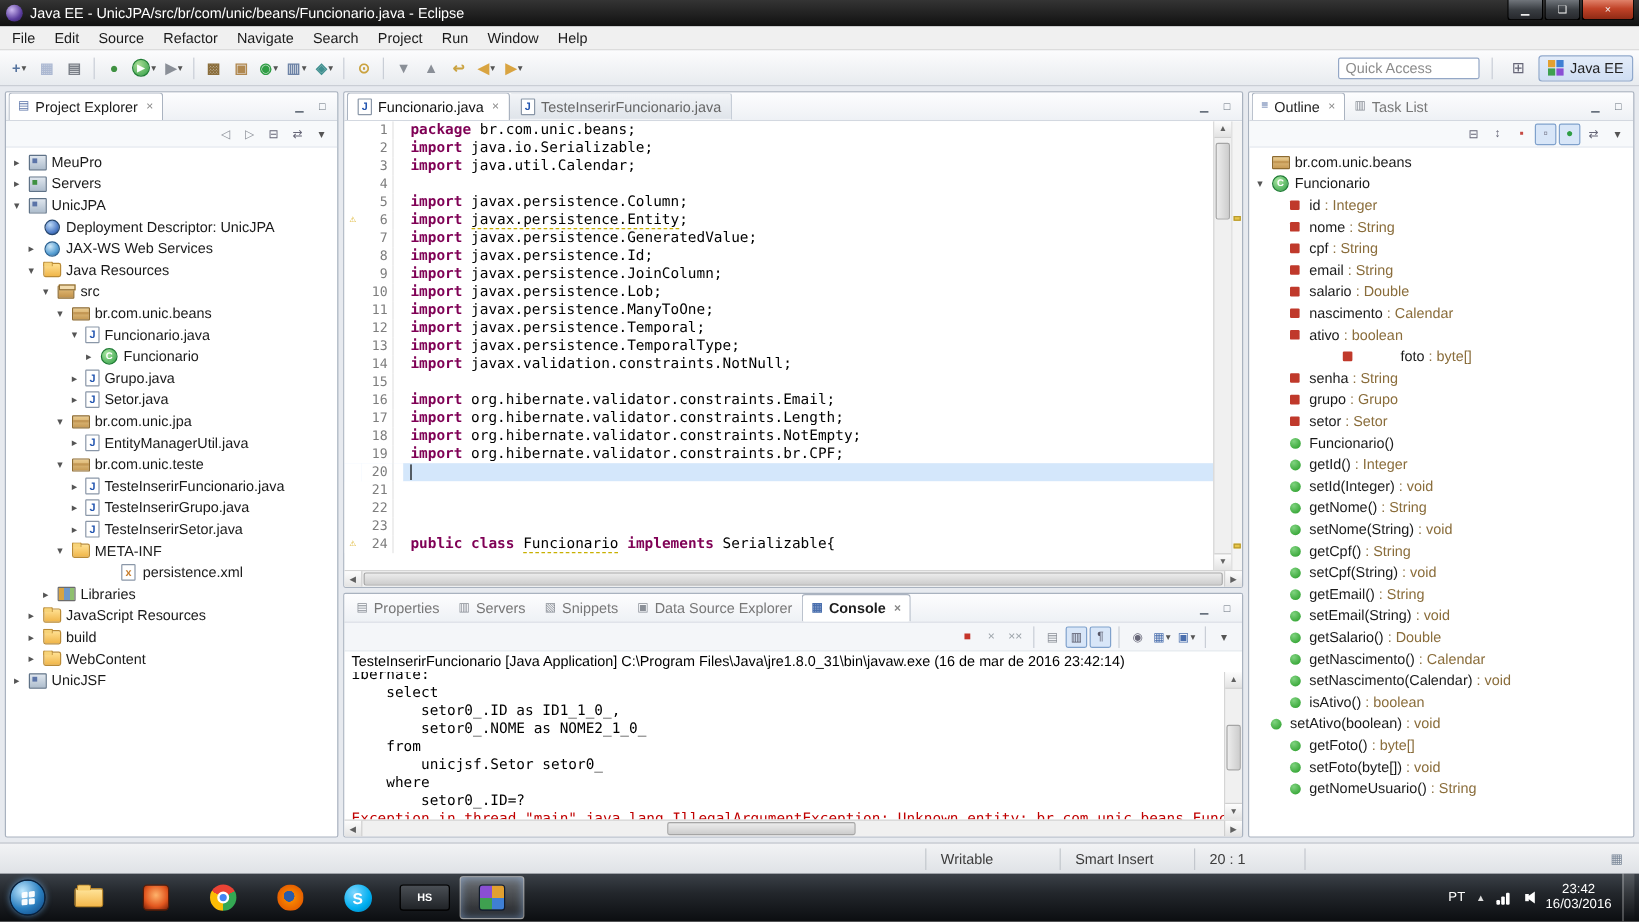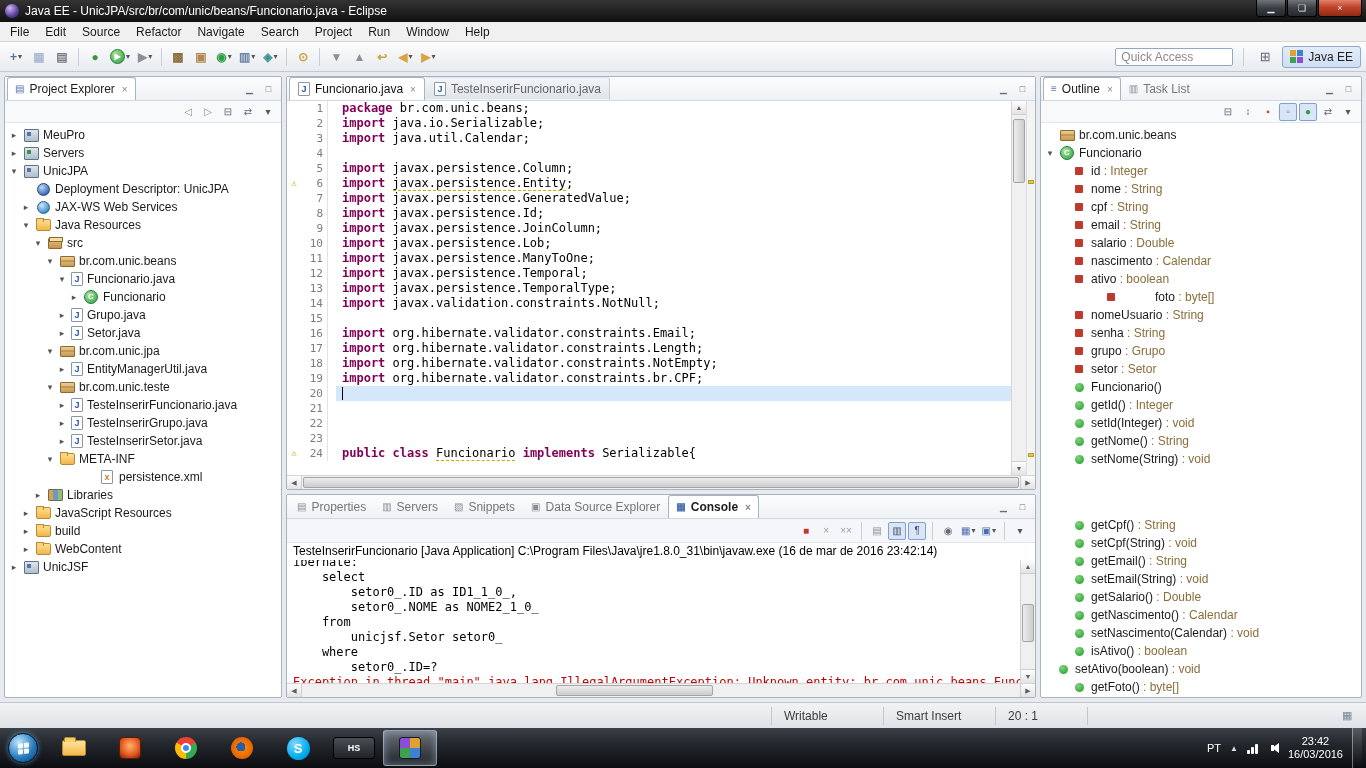--- a/index.html
+++ b/index.html
@@ -783,33 +783,28 @@
           <div class="trow" style="padding-left: 16px;">
             <span class="arr"></span>
             <span class="ic ic-field"></span>
             <span class="tlabel">nascimento<span class="otype"> : Calendar</span></span>
           </div>
           <div class="trow" style="padding-left: 16px;">
             <span class="arr"></span>
             <span class="ic ic-field"></span>
             <span class="tlabel">ativo<span class="otype"> : boolean</span></span>
           </div>
-          <div class="trow" style="padding-left: 16px; gap: 36px;">
+          <div class="trow" style="padding-left: 28px; gap: 36px;">
             <span class="arr"></span>
             <span class="ic ic-field"></span>
             <span class="tlabel">foto<span class="otype"> : byte[]</span></span>
           </div>
           <div class="trow" style="padding-left: 16px;">
             <span class="arr"></span>
             <span class="ic ic-field"></span>
-            <span class="tlabel">nomeUsuario<span class="otype"> : String</span></span>
-          </div>
-          <div class="trow" style="padding-left: 16px;">
-            <span class="arr"></span>
-            <span class="ic ic-field"></span>
             <span class="tlabel">senha<span class="otype"> : String</span></span>
           </div>
           <div class="trow" style="padding-left: 16px;">
             <span class="arr"></span>
             <span class="ic ic-field"></span>
             <span class="tlabel">grupo<span class="otype"> : Grupo</span></span>
           </div>
           <div class="trow" style="padding-left: 16px;">
             <span class="arr"></span>
             <span class="ic ic-field"></span>
@@ -833,21 +828,21 @@
           <div class="trow" style="padding-left: 16px;">
             <span class="arr"></span>
             <span class="ic ic-method"></span>
             <span class="tlabel">getNome()<span class="otype"> : String</span></span>
           </div>
           <div class="trow" style="padding-left: 16px;">
             <span class="arr"></span>
             <span class="ic ic-method"></span>
             <span class="tlabel">setNome(String)<span class="otype"> : void</span></span>
           </div>
-          <div class="trow" style="padding-left: 16px; margin-top: 48px;">
+          <div class="trow" style="padding-left: 16px;">
             <span class="arr"></span>
             <span class="ic ic-method"></span>
             <span class="tlabel">getCpf()<span class="otype"> : String</span></span>
           </div>
           <div class="trow" style="padding-left: 16px;">
             <span class="arr"></span>
             <span class="ic ic-method"></span>
             <span class="tlabel">setCpf(String)<span class="otype"> : void</span></span>
           </div>
           <div class="trow" style="padding-left: 16px;">

